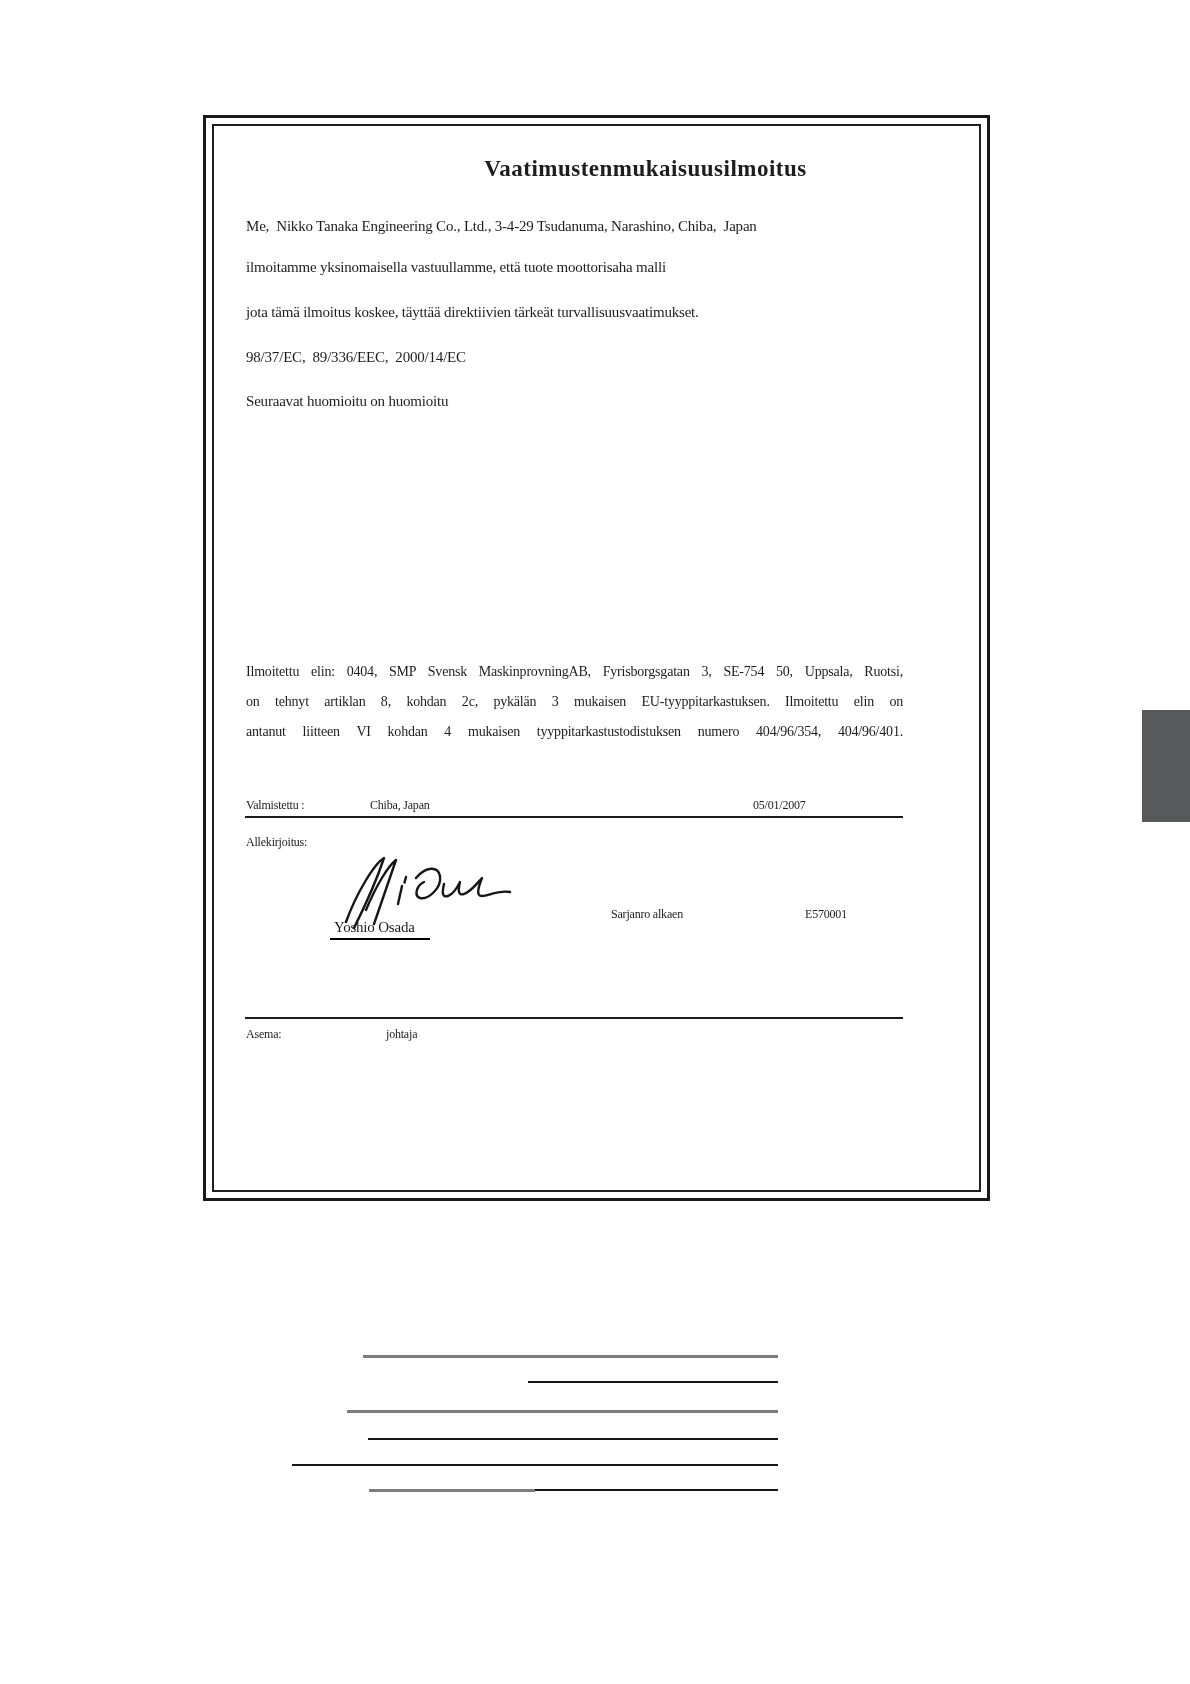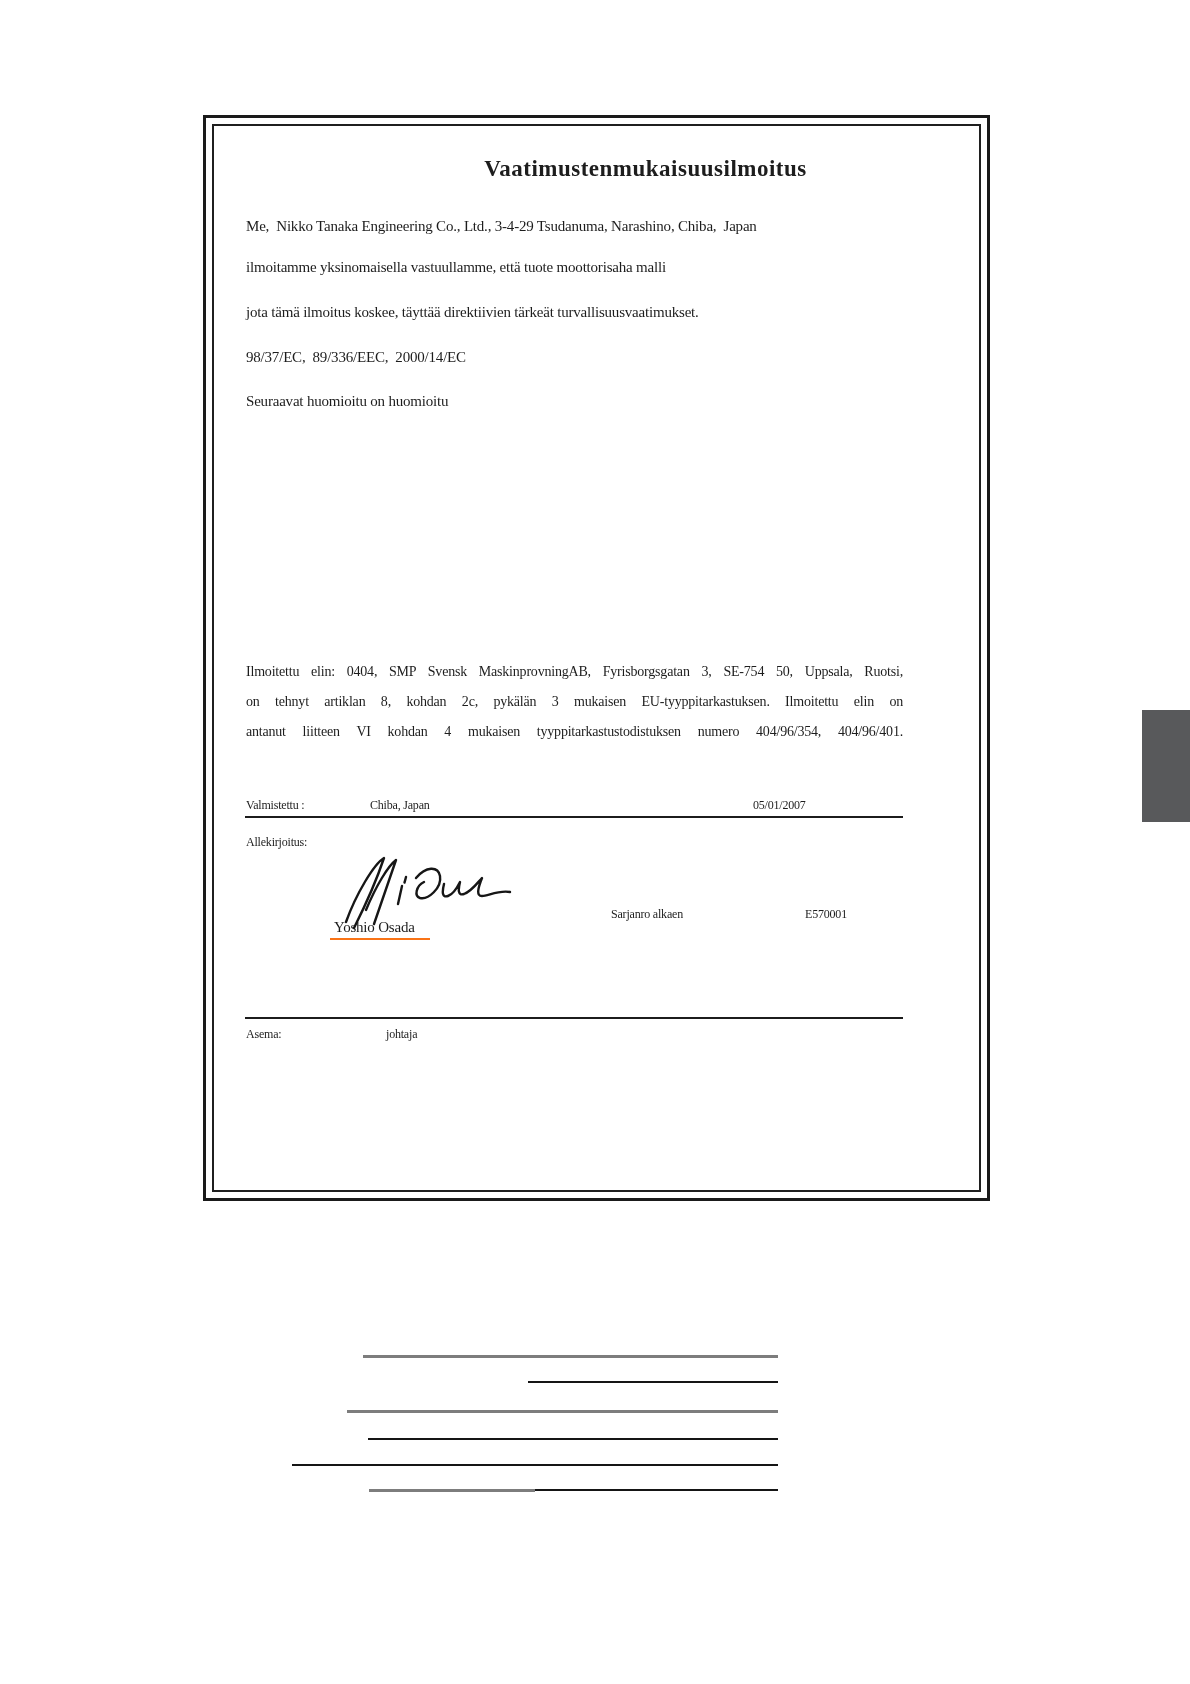--- a/index.html
+++ b/index.html
@@ -25,21 +25,21 @@
   }
   .para{
     position:absolute;left:246px;top:625px;width:657px;font-size:14px;
     letter-spacing:-.2px;line-height:30px;margin-top:32px;
   }
   .para .pline{text-align:justify;text-align-last:justify;}
   .lbl{position:absolute;font-size:12px;letter-spacing:-.2px;line-height:20px;white-space:pre;}
   .rule{position:absolute;height:2px;background:#1c1c1c;}
   .underlined-name{
     position:absolute;left:330px;top:919px;width:100px;font-size:15px;letter-spacing:-.2px;
-    border-bottom:2px solid #f97316;padding-bottom:2px;text-indent:4px;white-space:pre;
+    border-bottom:2px solid #000000;padding-bottom:2px;text-indent:4px;white-space:pre;
   }
   .sig-svg{position:absolute;left:340px;top:848px;}
   .side-tab{position:absolute;left:1142px;top:710px;width:48px;height:112px;}
   .brule{position:absolute;}
   .brule.gray{height:3px;background:#7d7d7d;}
   .brule.black{height:2px;background:#151515;}
 </style>
 </head>
 <body>
 

